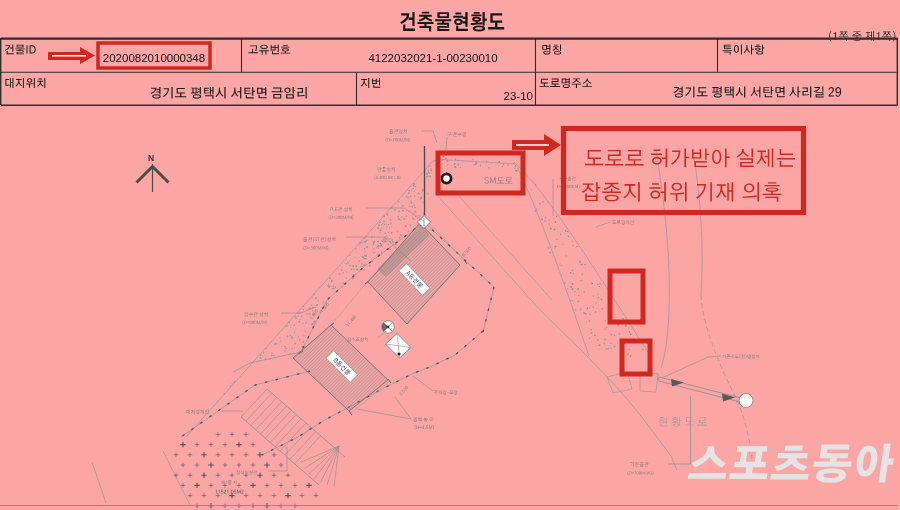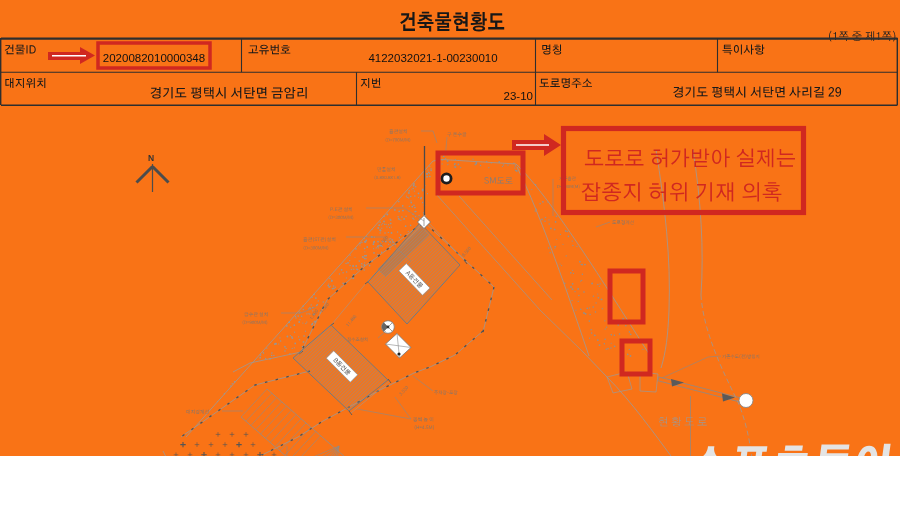--- a/index.html
+++ b/index.html
@@ -1,14 +1,14 @@
 <!DOCTYPE html>
 <html><head><meta charset="utf-8"><style>
 html,body{margin:0;padding:0;background:#fff;}
-#page{position:relative;width:900px;height:456px;background:#f97316;overflow:hidden;font-family:"Liberation Sans",sans-serif;}
+#page{position:relative;width:900px;height:510px;background:#fca5a5;overflow:hidden;font-family:"Liberation Sans",sans-serif;}
 </style></head><body>
 <div id="page">
 <svg width="900" height="510" viewBox="0 0 900 510">
 <defs>
 <pattern id="hatchA" width="2.35" height="2.35" patternUnits="userSpaceOnUse" patternTransform="rotate(45)">
           <path d="M1,0 V2.35" stroke="#8d8d8d" stroke-width="0.55"></path>
         </pattern>
 <pattern id="hatchB" width="1.7" height="1.7" patternUnits="userSpaceOnUse" patternTransform="rotate(45)">
           <path d="M0.8,0 V1.7" stroke="#777" stroke-width="0.6"></path>
         </pattern>

